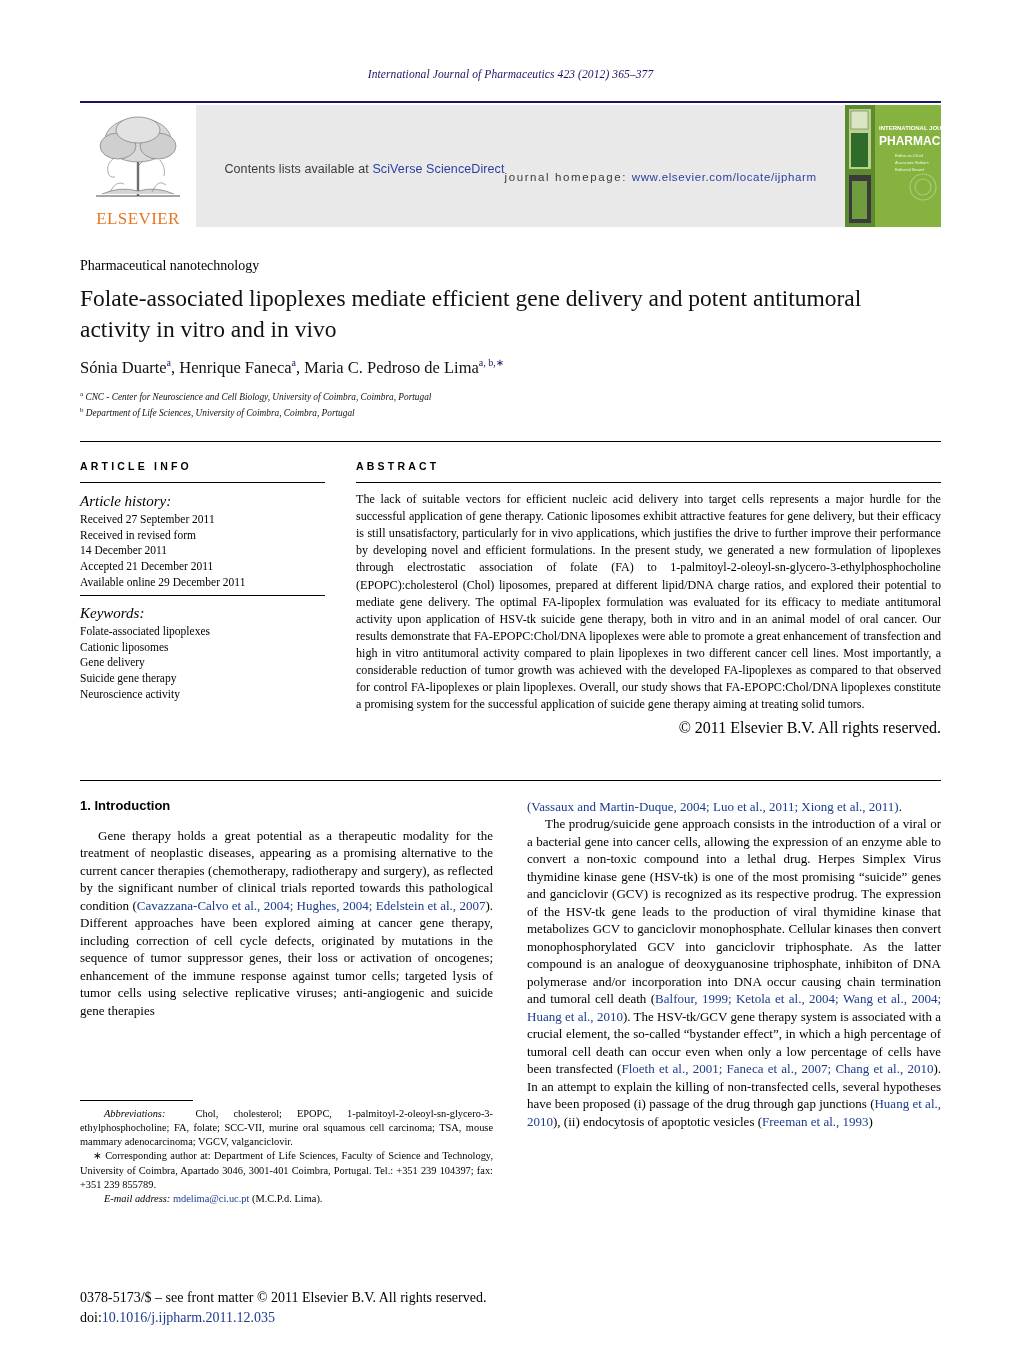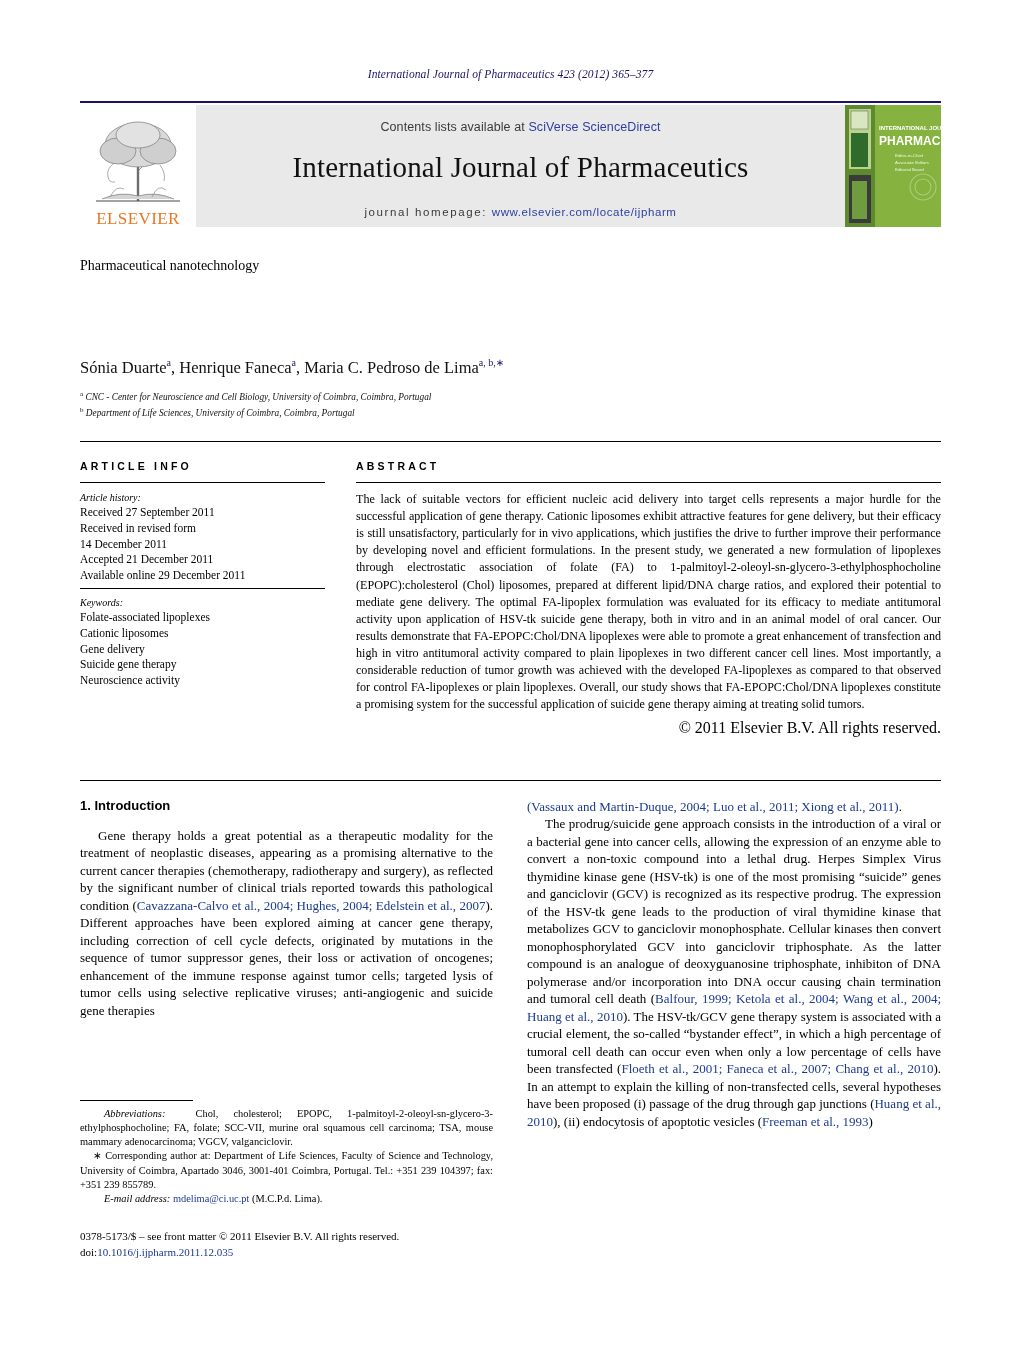--- a/index.html
+++ b/index.html
@@ -54,39 +54,39 @@
     align-items: stretch;
   }
   .elsevier-logo {
     width: 116px;
     flex: 0 0 116px;
     position: relative;
     background: #ffffff;
     display: flex;
     flex-direction: column;
     align-items: center;
-    justify-content: flex-end;
+    justify-content: space-between;
     padding-top: 3px;
     box-sizing: border-box;
   }
   .elsevier-tree { display:block; }
   .elsevier-word {
     font-family: "Liberation Serif", serif;
     font-size: 17px;
     letter-spacing: 0.4px;
     color: #e87722;
     font-weight: normal;
     line-height: 1;
     margin-top: 1px;
   }
   .masthead-center {
     flex: 1 1 auto;
     background: #e9e9e9;
     display: flex;
-    flex-direction: column;
+    flex-direction: row;
     align-items: center;
     justify-content: center;
     position: relative;
   }
   .contents-line {
     font-family: "Liberation Sans", sans-serif;
     font-size: 12.5px;
     color: #3a3a3a;
     margin-top: 6px;
     letter-spacing: 0.1px;
@@ -194,21 +194,21 @@
     letter-spacing: 3.2px;
     color: #000;
   }
   .col-rule {
     border-top: 1.4px solid #000;
     margin-top: 10px;
     margin-bottom: 8px;
   }
   .hist-title, .kw-title {
     font-style: italic;
-    font-size: 10px;
+    font-size: 15px;
     line-height: 1.38;
   }
   .hist-list, .kw-list {
     font-size: 11.5px;
     line-height: 1.38;
   }
   .kw-block { margin-top: 4px; }
   .kw-rule {
     border-top: 1.4px solid #000;
     margin-bottom: 7px;
@@ -275,23 +275,23 @@
     margin: 0 0 0 0;
     color: #000;
   }
   .fn .it { font-style: italic; }
   .fn-indent { text-indent: 13px; }
   .fn-indent2 { text-indent: 24px; }
   .fn a, .fn .link { color: #1b3a8f; text-decoration: none; }
 
   .imprint {
     position: absolute;
-    left: 80px; top: 1229px;
+    left: 80px; top: 1288px;
     width: 420px;
-    font-size: 11px;
+    font-size: 14px;
     line-height: 1.45;
     color: #000;
   }
   .imprint .doi-link { color: #1b3a8f; }
 </style>
 </head>
 <body>
 
 <div class="page">
 
@@ -316,21 +316,20 @@
           </g>
           <line x1="6" y1="88" x2="90" y2="88" stroke="#4a4a4a" stroke-width="1.2"></line>
         </svg>
         <div class="elsevier-word">ELSEVIER</div>
       </div>
 
       <div class="masthead-center">
         <div class="contents-line">
           <span>Contents lists available at </span><span class="brand">SciVerse ScienceDirect</span>
         </div>
-        <div class="journal-title">International Journal of Pharmaceutics</div>
         <div class="homepage-line">
           <span>journal homepage:</span>
           <span class="url">www.elsevier.com/locate/ijpharm</span>
         </div>
       </div>
 
       <div class="cover-thumb">
         <svg width="96" height="122" viewBox="0 0 96 122">
           <rect x="0" y="0" width="96" height="122" fill="#86b23f"></rect>
           <rect x="0" y="0" width="30" height="122" fill="#5d8a2e"></rect>
@@ -347,20 +346,21 @@
           <circle cx="78" cy="82" r="13" fill="none" stroke="#a9cd7a" stroke-width="1.1"></circle>
           <circle cx="78" cy="82" r="8" fill="none" stroke="#a9cd7a" stroke-width="1.1"></circle>
         </svg>
       </div>
 
     </div>
   </div>
 
   <div class="section-label">Pharmaceutical nanotechnology</div>
 
+  <h1 class="article-title">Folate-associated lipoplexes mediate efficient gene delivery and potent antitumoral activity in vitro and in vivo</h1>
 
   <div class="authors">
     <span>Sónia Duarte</span><sup>a</sup>,
     <span>Henrique Faneca</span><sup>a</sup>,
     <span>Maria C. Pedroso de Lima</span><sup class="star">a, b,∗</sup>
   </div>
 
   <div class="affiliations">
     <div><sup>a</sup> <span>CNC - Center for Neuroscience and Cell Biology, University of Coimbra, Coimbra, Portugal</span></div>
     <div><sup>b</sup> <span>Department of Life Sciences, University of Coimbra, Coimbra, Portugal</span></div>

